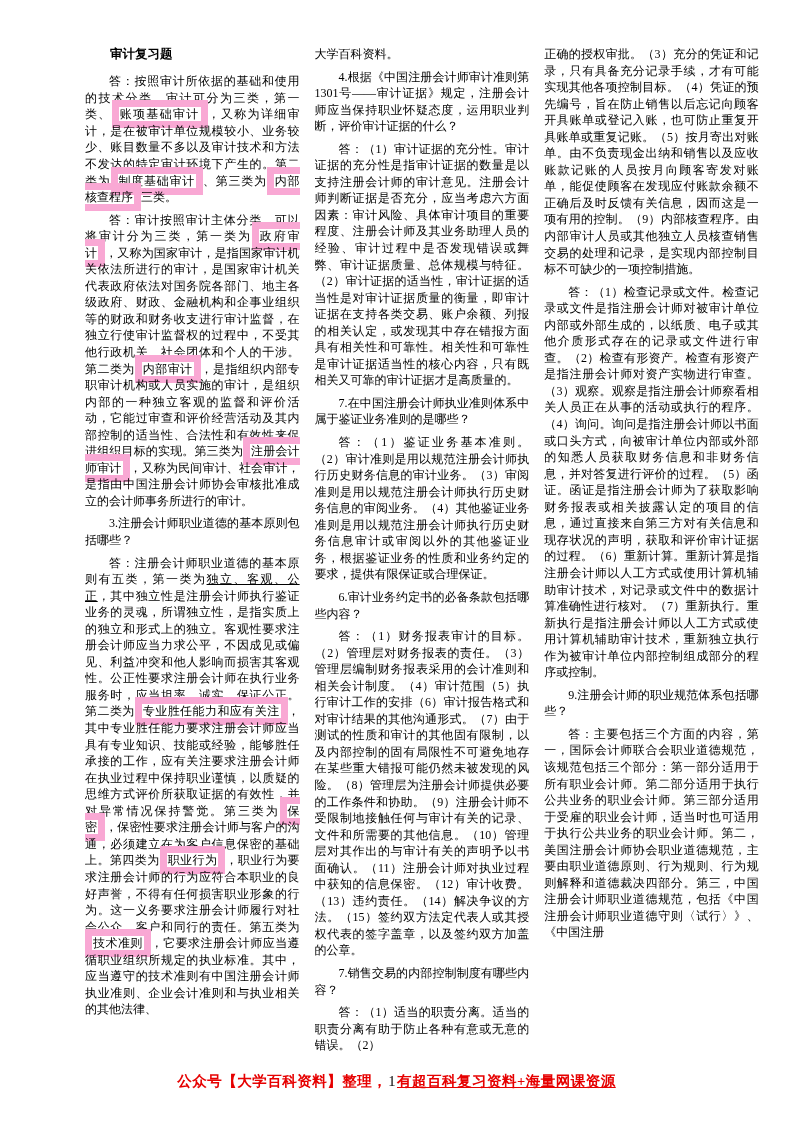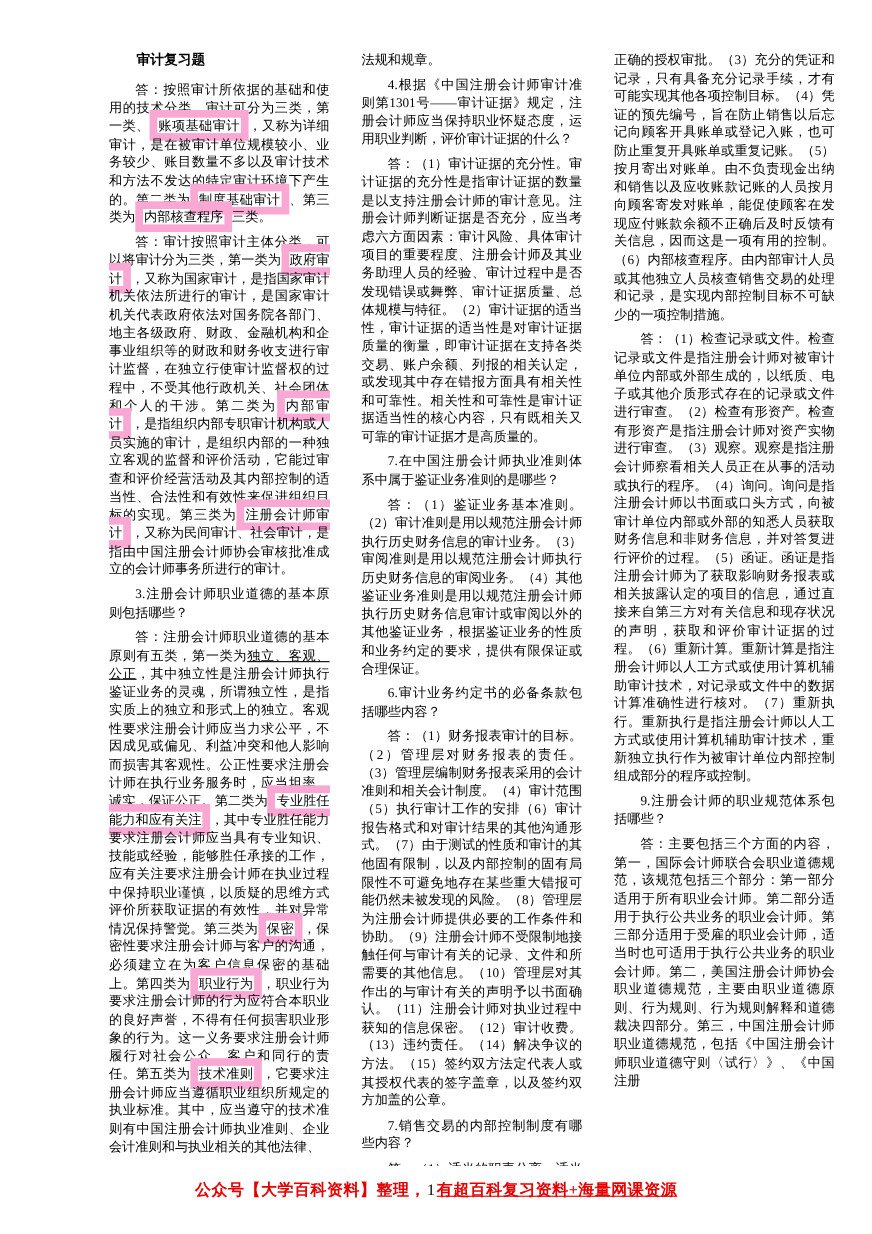--- a/index.html
+++ b/index.html
@@ -21,21 +21,21 @@
   }
   .col {
     width: 214.6px;
     height: 100%;
     overflow: hidden;
     font-size: 12px;
     line-height: 1.38;
     text-align: justify;
   }
   .para {
-    margin: 0 0 6px 14px;
+    margin: 0 0 6px 0;
     text-indent: 2em;
     word-break: break-all;
   }
   .para.no-indent { text-indent: 0; }
   .para.title {
     font-weight: bold;
     font-size: 12.5px;
     margin-bottom: 10px;
   }
   .hl-box {
@@ -65,32 +65,32 @@
 
 <div class="doc">
   <div class="col" id="col-0">
       <p class="para title"><span>审计复习题</span></p>
       <p class="para answer"><span>答：按照审计所依据的基础和使用的技术分类，审计可分为三类，第一类、</span><span class="hl-box">账项基础审计</span><span>，又称为详细审计，是在被审计单位规模较小、业务较少、账目数量不多以及审计技术和方法不发达的特定审计环境下产生的。第二类为</span><span class="hl-box">制度基础审计</span><span>、第三类为</span><span class="hl-box">内部核查程序</span><span>三类。</span></p>
       <p class="para answer"><span>答：审计按照审计主体分类，可以将审计分为三类，第一类为</span><span class="hl-box">政府审计</span><span>，又称为国家审计，是指国家审计机关依法所进行的审计，是国家审计机关代表政府依法对国务院各部门、地主各级政府、财政、金融机构和企事业组织等的财政和财务收支进行审计监督，在独立行使审计监督权的过程中，不受其他行政机关、社会团体和个人的干涉。第二类为</span><span class="hl-box">内部审计</span><span>，是指组织内部专职审计机构或人员实施的审计，是组织内部的一种独立客观的监督和评价活动，它能过审查和评价经营活动及其内部控制的适当性、合法性和有效性来促进组织目标的实现。第三类为</span><span class="hl-box">注册会计师审计</span><span>，又称为民间审计、社会审计，是指由中国注册会计师协会审核批准成立的会计师事务所进行的审计。</span></p>
       <p class="para question"><span>3.注册会计师职业道德的基本原则包括哪些？</span></p>
       <p class="para answer"><span>答：注册会计师职业道德的基本原则有五类，第一类为</span><span class="hl-underline">独立、客观、公正</span><span>，其中独立性是注册会计师执行鉴证业务的灵魂，所谓独立性，是指实质上的独立和形式上的独立。客观性要求注册会计师应当力求公平，不因成见或偏见、利益冲突和他人影响而损害其客观性。公正性要求注册会计师在执行业务服务时，应当坦率、诚实，保证公正。第二类为</span><span class="hl-box">专业胜任能力和应有关注</span><span>，其中专业胜任能力要求注册会计师应当具有专业知识、技能或经验，能够胜任承接的工作，应有关注要求注册会计师在执业过程中保持职业谨慎，以质疑的思维方式评价所获取证据的有效性，并对异常情况保持警觉。第三类为</span><span class="hl-box">保密</span><span>，保密性要求注册会计师与客户的沟通，必须建立在为客户信息保密的基础上。第四类为</span><span class="hl-box">职业行为</span><span>，职业行为要求注册会计师的行为应符合本职业的良好声誉，不得有任何损害职业形象的行为。这一义务要求注册会计师履行对社会公众、客户和同行的责任。第五类为</span><span class="hl-box">技术准则</span><span>，它要求注册会计师应当遵循职业组织所规定的执业标准。其中，应当遵守的技术准则有中国注册会计师执业准则、企业会计准则和与执业相关的其他法律、</span></p>
     </div>
   <div class="col" id="col-1">
-      <p class="para answer no-indent"><span>法规和规章。</span></p>
+      <p class="para answer no-indent"><span>大学百科资料。</span></p>
       <p class="para question"><span>4.根据《中国注册会计师审计准则第1301号——审计证据》规定，注册会计师应当保持职业怀疑态度，运用职业判断，评价审计证据的什么？</span></p>
       <p class="para answer"><span>答：（1）审计证据的充分性。审计证据的充分性是指审计证据的数量是以支持注册会计师的审计意见。注册会计师判断证据是否充分，应当考虑六方面因素：审计风险、具体审计项目的重要程度、注册会计师及其业务助理人员的经验、审计过程中是否发现错误或舞弊、审计证据质量、总体规模与特征。（2）审计证据的适当性，审计证据的适当性是对审计证据质量的衡量，即审计证据在支持各类交易、账户余额、列报的相关认定，或发现其中存在错报方面具有相关性和可靠性。相关性和可靠性是审计证据适当性的核心内容，只有既相关又可靠的审计证据才是高质量的。</span></p>
       <p class="para question"><span>7.在中国注册会计师执业准则体系中属于鉴证业务准则的是哪些？</span></p>
       <p class="para answer"><span>答：（1）鉴证业务基本准则。（2）审计准则是用以规范注册会计师执行历史财务信息的审计业务。（3）审阅准则是用以规范注册会计师执行历史财务信息的审阅业务。（4）其他鉴证业务准则是用以规范注册会计师执行历史财务信息审计或审阅以外的其他鉴证业务，根据鉴证业务的性质和业务约定的要求，提供有限保证或合理保证。</span></p>
       <p class="para question"><span>6.审计业务约定书的必备条款包括哪些内容？</span></p>
       <p class="para answer"><span>答：（1）财务报表审计的目标。（2）管理层对财务报表的责任。（3）管理层编制财务报表采用的会计准则和相关会计制度。（4）审计范围（5）执行审计工作的安排（6）审计报告格式和对审计结果的其他沟通形式。（7）由于测试的性质和审计的其他固有限制，以及内部控制的固有局限性不可避免地存在某些重大错报可能仍然未被发现的风险。（8）管理层为注册会计师提供必要的工作条件和协助。（9）注册会计师不受限制地接触任何与审计有关的记录、文件和所需要的其他信息。（10）管理层对其作出的与审计有关的声明予以书面确认。（11）注册会计师对执业过程中获知的信息保密。（12）审计收费。（13）违约责任。（14）解决争议的方法。（15）签约双方法定代表人或其授权代表的签字盖章，以及签约双方加盖的公章。</span></p>
       <p class="para question"><span>7.销售交易的内部控制制度有哪些内容？</span></p>
       <p class="para answer"><span>答：（1）适当的职责分离。适当的职责分离有助于防止各种有意或无意的错误。（2）</span></p>
     </div>
   <div class="col" id="col-2">
-      <p class="para answer no-indent"><span>正确的授权审批。（3）充分的凭证和记录，只有具备充分记录手续，才有可能实现其他各项控制目标。（4）凭证的预先编号，旨在防止销售以后忘记向顾客开具账单或登记入账，也可防止重复开具账单或重复记账。（5）按月寄出对账单。由不负责现金出纳和销售以及应收账款记账的人员按月向顾客寄发对账单，能促使顾客在发现应付账款余额不正确后及时反馈有关信息，因而这是一项有用的控制。（6）内部核查程序。由内部审计人员或其他独立人员核查销售交易的处理和记录，是实现内部控制目标不可缺少的一项控制措施。</span></p>
+      <p class="para answer no-indent"><span>正确的授权审批。（3）充分的凭证和记录，只有具备充分记录手续，才有可能实现其他各项控制目标。（4）凭证的预先编号，旨在防止销售以后忘记向顾客开具账单或登记入账，也可防止重复开具账单或重复记账。（5）按月寄出对账单。由不负责现金出纳和销售以及应收账款记账的人员按月向顾客寄发对账单，能促使顾客在发现应付账款余额不正确后及时反馈有关信息，因而这是一项有用的控制。（9）内部核查程序。由内部审计人员或其他独立人员核查销售交易的处理和记录，是实现内部控制目标不可缺少的一项控制措施。</span></p>
       <p class="para answer"><span>答：（1）检查记录或文件。检查记录或文件是指注册会计师对被审计单位内部或外部生成的，以纸质、电子或其他介质形式存在的记录或文件进行审查。（2）检查有形资产。检查有形资产是指注册会计师对资产实物进行审查。（3）观察。观察是指注册会计师察看相关人员正在从事的活动或执行的程序。（4）询问。询问是指注册会计师以书面或口头方式，向被审计单位内部或外部的知悉人员获取财务信息和非财务信息，并对答复进行评价的过程。（5）函证。函证是指注册会计师为了获取影响财务报表或相关披露认定的项目的信息，通过直接来自第三方对有关信息和现存状况的声明，获取和评价审计证据的过程。（6）重新计算。重新计算是指注册会计师以人工方式或使用计算机辅助审计技术，对记录或文件中的数据计算准确性进行核对。（7）重新执行。重新执行是指注册会计师以人工方式或使用计算机辅助审计技术，重新独立执行作为被审计单位内部控制组成部分的程序或控制。</span></p>
       <p class="para question"><span>9.注册会计师的职业规范体系包括哪些？</span></p>
       <p class="para answer"><span>答：主要包括三个方面的内容，第一，国际会计师联合会职业道德规范，该规范包括三个部分：第一部分适用于所有职业会计师。第二部分适用于执行公共业务的职业会计师。第三部分适用于受雇的职业会计师，适当时也可适用于执行公共业务的职业会计师。第二，美国注册会计师协会职业道德规范，主要由职业道德原则、行为规则、行为规则解释和道德裁决四部分。第三，中国注册会计师职业道德规范，包括《中国注册会计师职业道德守则〈试行〉》、《中国注册</span></p>
     </div>
 </div>
 
 <div class="footer">
   <span class="footer-red" style="color: rgb(230, 0, 0); margin-top: 44px;">公众号【大学百科资料】整理，</span><span class="page-num">1</span><span class="footer-red" style="color: rgb(230, 0, 0); text-decoration: underline;">有超百科复习资料+海量网课资源</span>
 </div>
 

